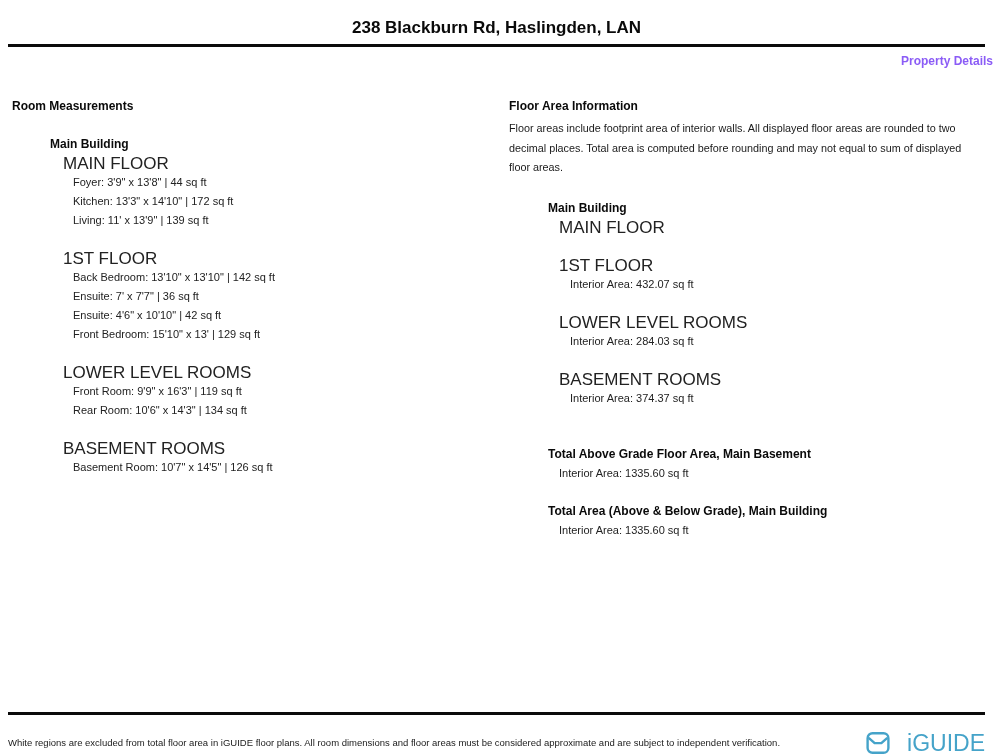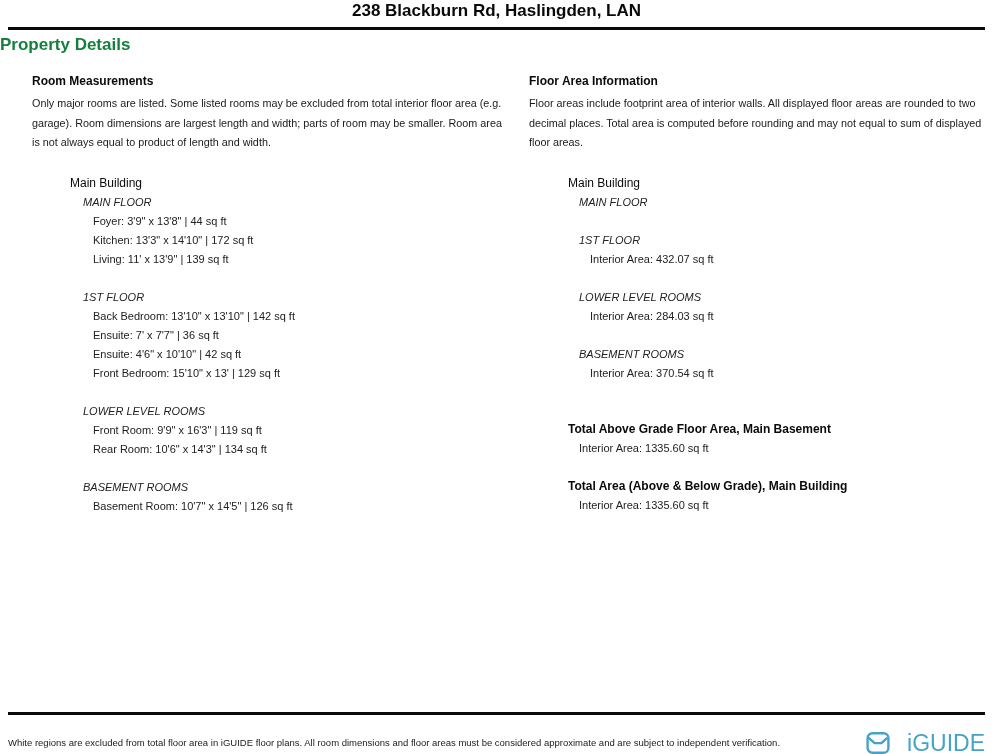--- a/index.html
+++ b/index.html
@@ -11,41 +11,42 @@
     position: relative;
     overflow: hidden;
   }
   .page { width: 993px; height: 754px; position: relative; background: #fff; }
 
   .doc-title {
     text-align: center;
     font-size: 17px;
     font-weight: bold;
     line-height: 22px;
-    padding-top: 0;
+    padding-top: 17px;
     color: #0a0a0a;
   }
   .rule {
     height: 3px;
     background: #0a0a0a;
     margin: 5px 8px 0 8px;
   }
   .doc-subtitle {
-    text-align: left;
-    font-size: 17px;
+    text-align: right;
+    font-size: 12px;
     font-weight: bold;
     line-height: 15px;
     margin-top: 7px;
-    color: #15803d;
+    color: #8b5cf6;
   }
 
   .columns {
     display: flex;
-    margin-top: 22px;
-    padding-left: 32px;
+    margin-top: 30px;
+    padding-left: 20px;
+    justify-content: flex-end;
   }
   .col-left { width: 497px; flex: 0 0 497px; }
   .col-right { flex: 1 1 auto; padding-right: 8px; }
 
   .section-heading {
     font-size: 12px;
     font-weight: bold;
     line-height: 15px;
     color: #0a0a0a;
   }
@@ -53,36 +54,35 @@
     font-size: 10.8px;
     line-height: 19.5px;
     margin-top: 5px;
     color: #1a1a1a;
   }
   .col-left .section-desc { width: 480px; }
   .col-right .section-desc { width: 476px; }
 
   .building-name {
     font-size: 12px;
-    font-weight: normal;
+    font-weight: bold;
     line-height: 19px;
     margin-top: 21px;
     color: #0a0a0a;
   }
   .col-left .building-name { margin-left: 38px; }
   .col-right .building-name { margin-left: 39px; }
 
   .floor { margin-bottom: 19px; }
   .col-left .floor { margin-left: 51px; }
   .col-right .floor { margin-left: 50px; }
   .floor-name {
-    font-size: 11px;
+    font-size: 17px;
     line-height: 19px;
     color: #222;
-    font-style: italic;
   }
   .room-line, .area-line {
     font-size: 11px;
     line-height: 19px;
     color: #222;
   }
   .col-left .room-line { margin-left: 10px; }
   .col-right .area-line { margin-left: 11px; }
 
   .totals { margin-top: 37px; margin-left: 39px; }
@@ -130,21 +130,20 @@
 <div class="page">
 
   <div class="doc-title">238 Blackburn Rd, Haslingden, LAN</div>
   <div class="rule"></div>
   <div class="doc-subtitle">Property Details</div>
 
   <div class="columns">
 
     <div class="col-left">
       <div class="section-heading">Room Measurements</div>
-      <div class="section-desc">Only major rooms are listed. Some listed rooms may be excluded from total interior floor area (e.g. garage). Room dimensions are largest length and width; parts of room may be smaller. Room area is not always equal to product of length and width.</div>
 
       <div class="building-name">Main Building</div>
 
       <div class="floor">
         <div class="floor-name">MAIN FLOOR</div>
         <div class="room-line">Foyer: 3'9" x 13'8" | 44 sq ft</div>
         <div class="room-line">Kitchen: 13'3" x 14'10" | 172 sq ft</div>
         <div class="room-line">Living: 11' x 13'9" | 139 sq ft</div>
       </div>
 
@@ -183,21 +182,21 @@
         <div class="area-line">Interior Area: 432.07 sq ft</div>
       </div>
 
       <div class="floor">
         <div class="floor-name">LOWER LEVEL ROOMS</div>
         <div class="area-line">Interior Area: 284.03 sq ft</div>
       </div>
 
       <div class="floor">
         <div class="floor-name">BASEMENT ROOMS</div>
-        <div class="area-line">Interior Area: 370.54 sq ft</div>
+        <div class="area-line">Interior Area: 374.37 sq ft</div>
       </div>
 
       <div class="totals">
         <div class="total-entry">
           <div class="total-name">Total Above Grade Floor Area, Main Basement</div>
           <div class="area-line">Interior Area: 1335.60 sq ft</div>
         </div>
         <div class="total-entry">
           <div class="total-name">Total Area (Above &amp; Below Grade), Main Building</div>
           <div class="area-line">Interior Area: 1335.60 sq ft</div>

